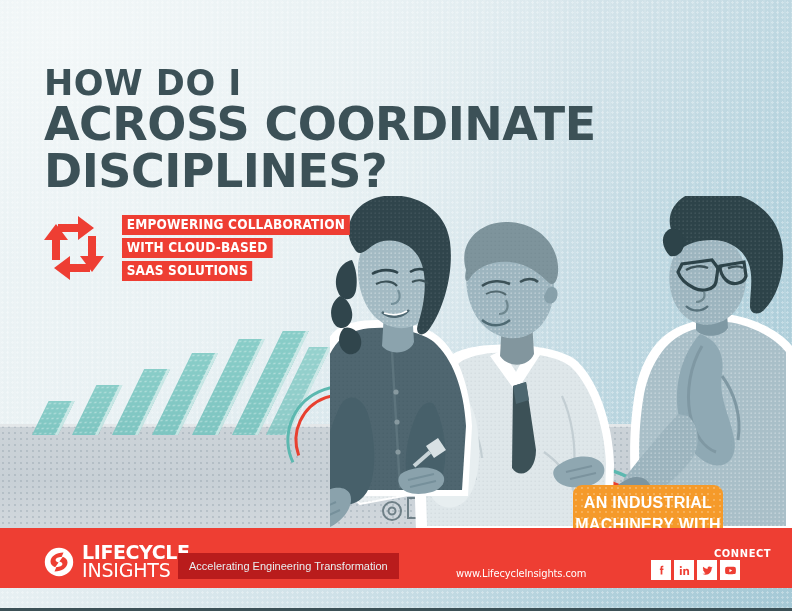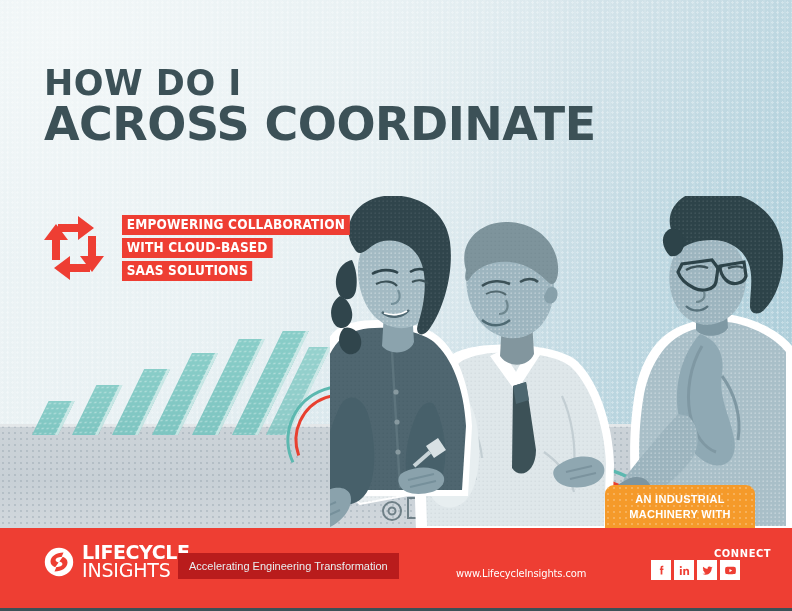--- a/index.html
+++ b/index.html
@@ -107,40 +107,40 @@
     font-family:"DejaVu Sans Condensed","Liberation Sans Narrow","Liberation Sans", sans-serif;
     font-weight:bold; font-size:14.5px; letter-spacing:.2px;
     padding:2px 5px 3px 5px;
     line-height:1.05;
     transform:scaleX(.93); transform-origin:left center;
     white-space:nowrap;
   }
 
   
   .badge{
-    position:absolute; left:605px; top:485px; width:150px; height:43px;
+    position:absolute; left:573px; top:485px; width:150px; height:43px;
     background:#f59a2a;
     border-radius:9px 9px 0 0;
     color:#ffffff; text-align:center;
-    font-weight:bold; font-size:11px; letter-spacing:.3px;
+    font-weight:bold; font-size:16px; letter-spacing:.3px;
     line-height:1.35;
     padding-top:7px;
     overflow:hidden;
   }
   .badge::before{
     content:""; position:absolute; inset:0;
     background-image:radial-gradient(rgba(255,255,255,.5) 1px, transparent 1.2px);
     background-size:6px 6px;
     opacity:.45; pointer-events:none;
   }
   .badge span{ position:relative; display:block; }
 
   
   .footer{
-    position:absolute; left:0; right:0; top:528px; height:80px;
+    position:absolute; left:0; right:0; top:528px; height:60px;
     background:#ee3e33;
   }
   .logo-group{
     position:absolute; left:44px; top:16px;
     display:flex; align-items:center; gap:8px;
   }
   .logo-mark{ width:30px; height:30px; flex:none; }
   .logo-mark svg{ width:100%; height:100%; }
   .logo-type{ line-height:.93; color:#ffffff; }
   .logo-l1{ font-size:19px; font-weight:bold; letter-spacing:-.4px; font-family:"DejaVu Sans", sans-serif;}
@@ -409,20 +409,21 @@
         <path d="M54 117 C62 120 71 119 77 115" fill="none" stroke="#ffffff" stroke-width="1.6"></path>
       </g>
 
       </g>
     </svg>
   </div>
 
   <div class="headline">
     <div class="hl-small">HOW DO I</div>
     <div class="hl-big">ACROSS COORDINATE</div>
+    <div class="hl-big">DISCIPLINES?</div>
   </div>
 
   <div class="sub-wrap">
     <div class="cycle-icon">
       <svg viewBox="0 0 72 76">
         <g fill="#ee3e33">
           <path d="M20 14 L40 14 L40 6 L56 18 L40 30 L40 22 L20 22 Z"></path>
           <path d="M58 26 L58 46 L66 46 L54 62 L42 46 L50 46 L50 26 Z"></path>
           <path d="M52 62 L32 62 L32 70 L16 58 L32 46 L32 54 L52 54 Z"></path>
           <path d="M14 50 L14 30 L6 30 L18 14 L30 30 L22 30 L22 50 Z"></path>

